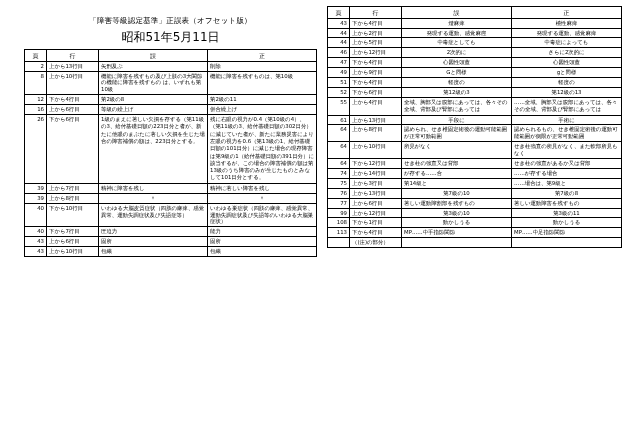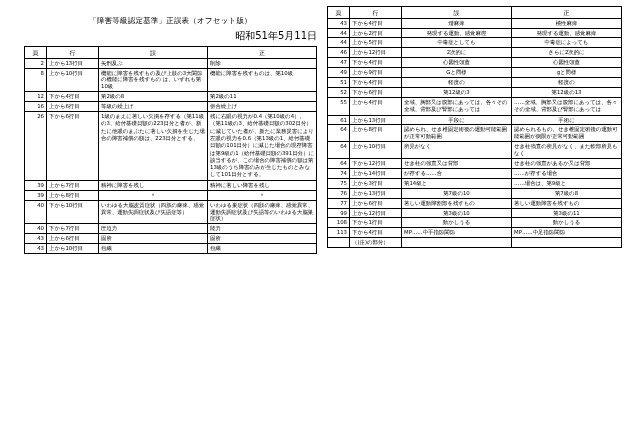--- a/index.html
+++ b/index.html
@@ -36,22 +36,22 @@
   .doc-header {
     text-align: center;
     margin: 2px 0 1px 0;
   }
   .doc-title {
     display: inline-block;
     font-size: 7.5px;
     letter-spacing: 0.2px;
   }
   .doc-date {
-    text-align: right;
-    font-size: 10px;
+    text-align: center;
+    font-size: 12px;
     margin: 2px 0 3px 0;
   }
   table.errata {
     border-collapse: collapse;
     table-layout: fixed;
     width: 100%;
     font-size: 5.4px;
     line-height: 1.28;
   }
   table.errata th,

